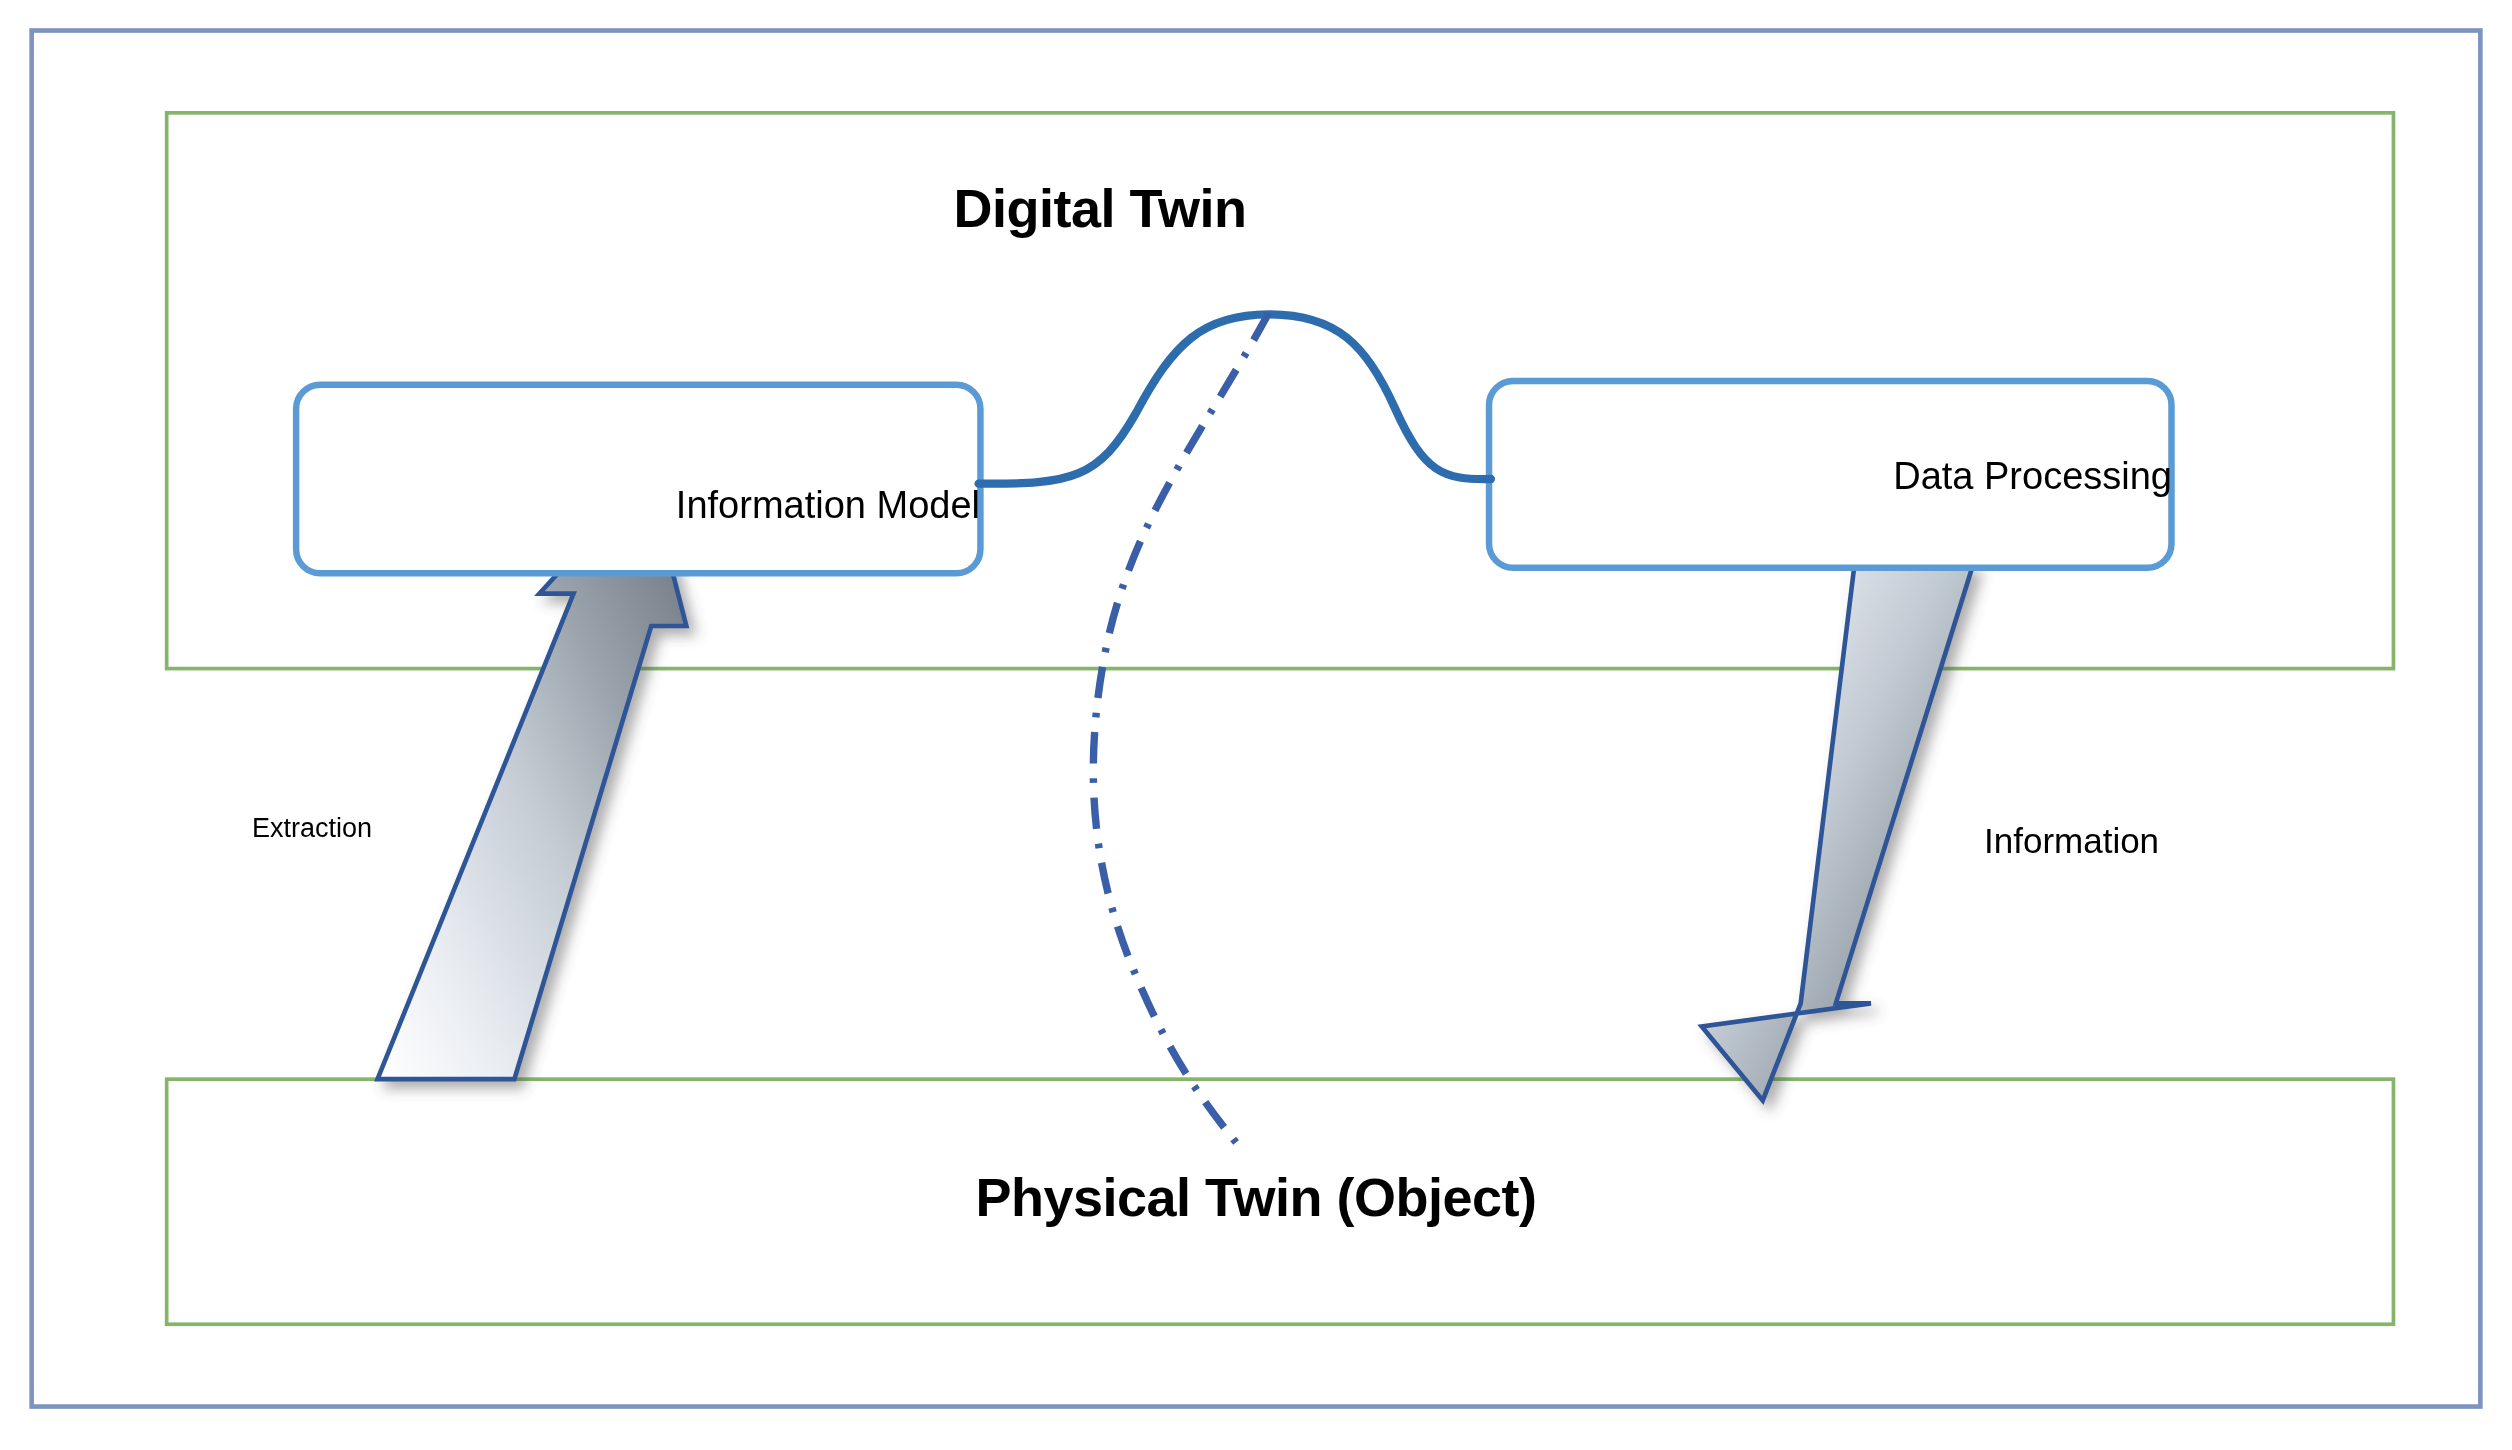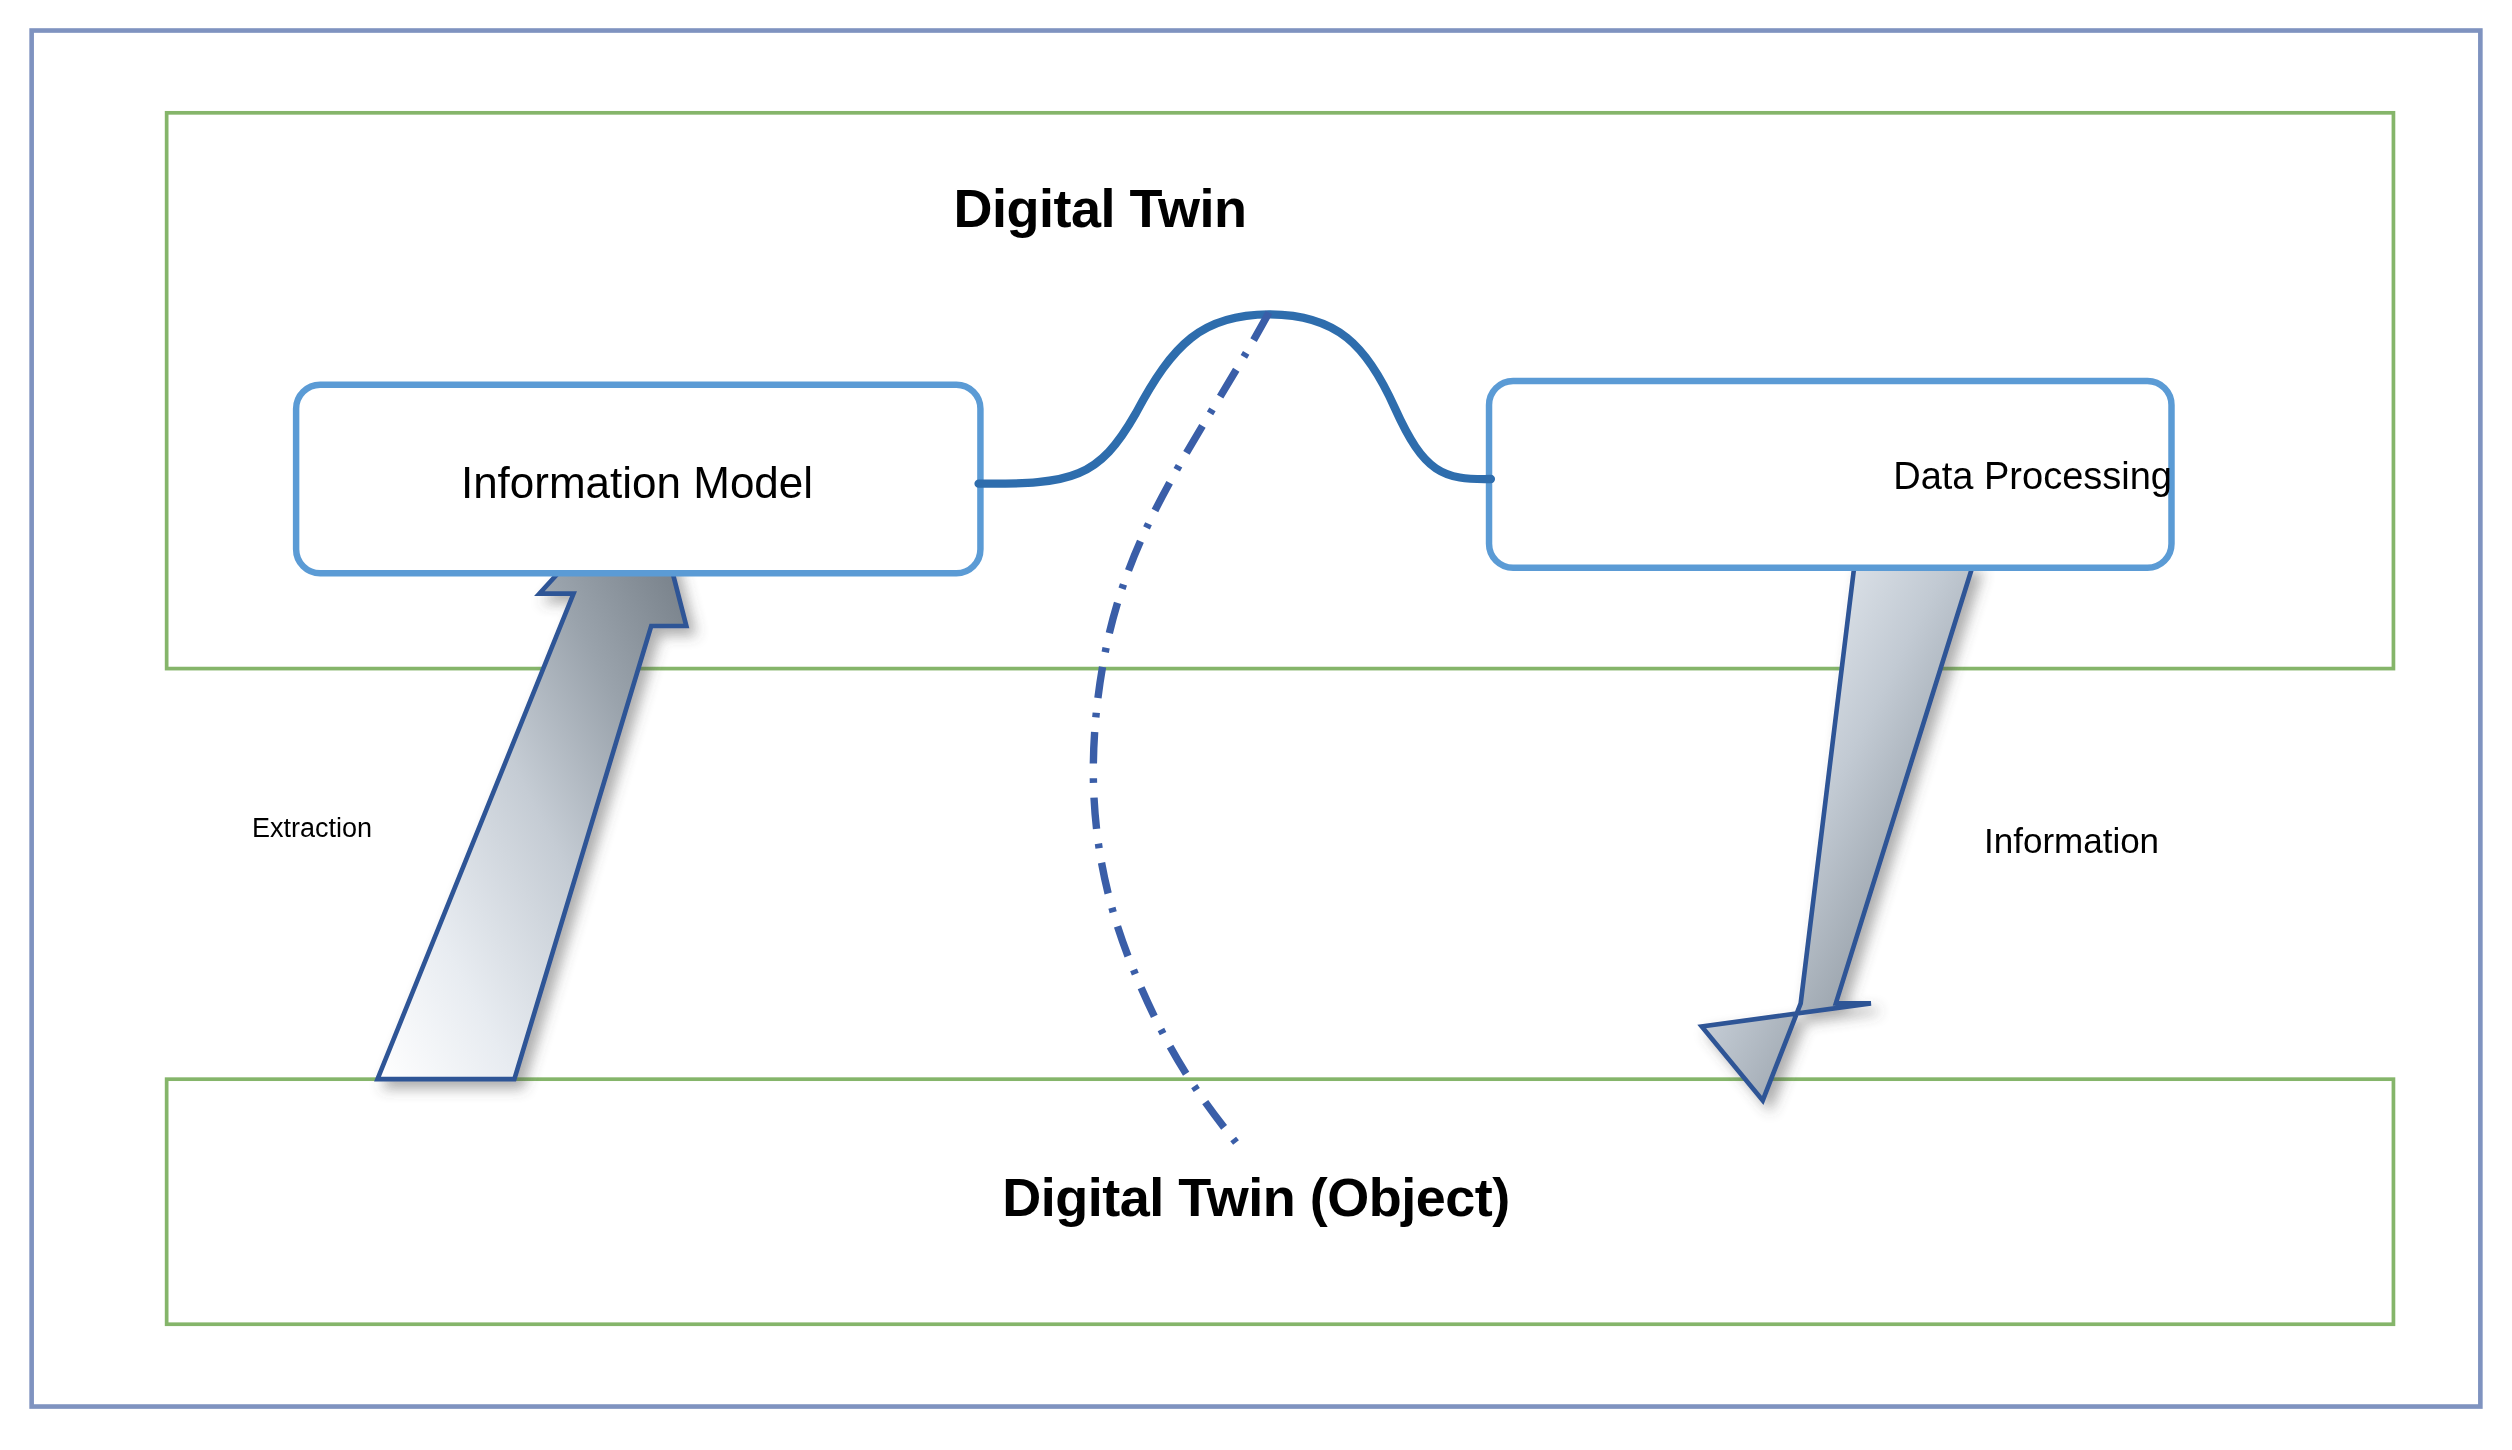--- a/index.html
+++ b/index.html
@@ -49,24 +49,24 @@
     left: 0;
     top: 1170px;
     width: 2512px;
     text-align: center;
     font-size: 54px;
     font-weight: bold;
     letter-spacing: -0.5px;
   }
   .lbl-information-model {
     left: 294px;
-    top: 461px;
+    top: 486px;
     width: 686px;
-    text-align: center;
-    font-size: 44px;
+    text-align: right;
+    font-size: 38px;
     font-weight: normal;
   }
   .lbl-data-processing {
     left: 1489px;
     top: 457px;
     width: 683px;
     text-align: right;
     font-size: 38px;
     font-weight: normal;
   }
@@ -168,16 +168,16 @@
 
   <div class="lbl lbl-information-model">Information Model</div>
 
   <div class="lbl lbl-data-processing">Data Processing</div>
 
   <div class="lbl lbl-extraction">Extraction</div>
 
   <div class="lbl lbl-adjustment">Information</div>
 
 
-  <div class="lbl lbl-physical-twin">Digital Twin (Object)</div>
+  <div class="lbl lbl-physical-twin">Physical Twin (Object)</div>
 
 </div>
 
 
 </body></html>

